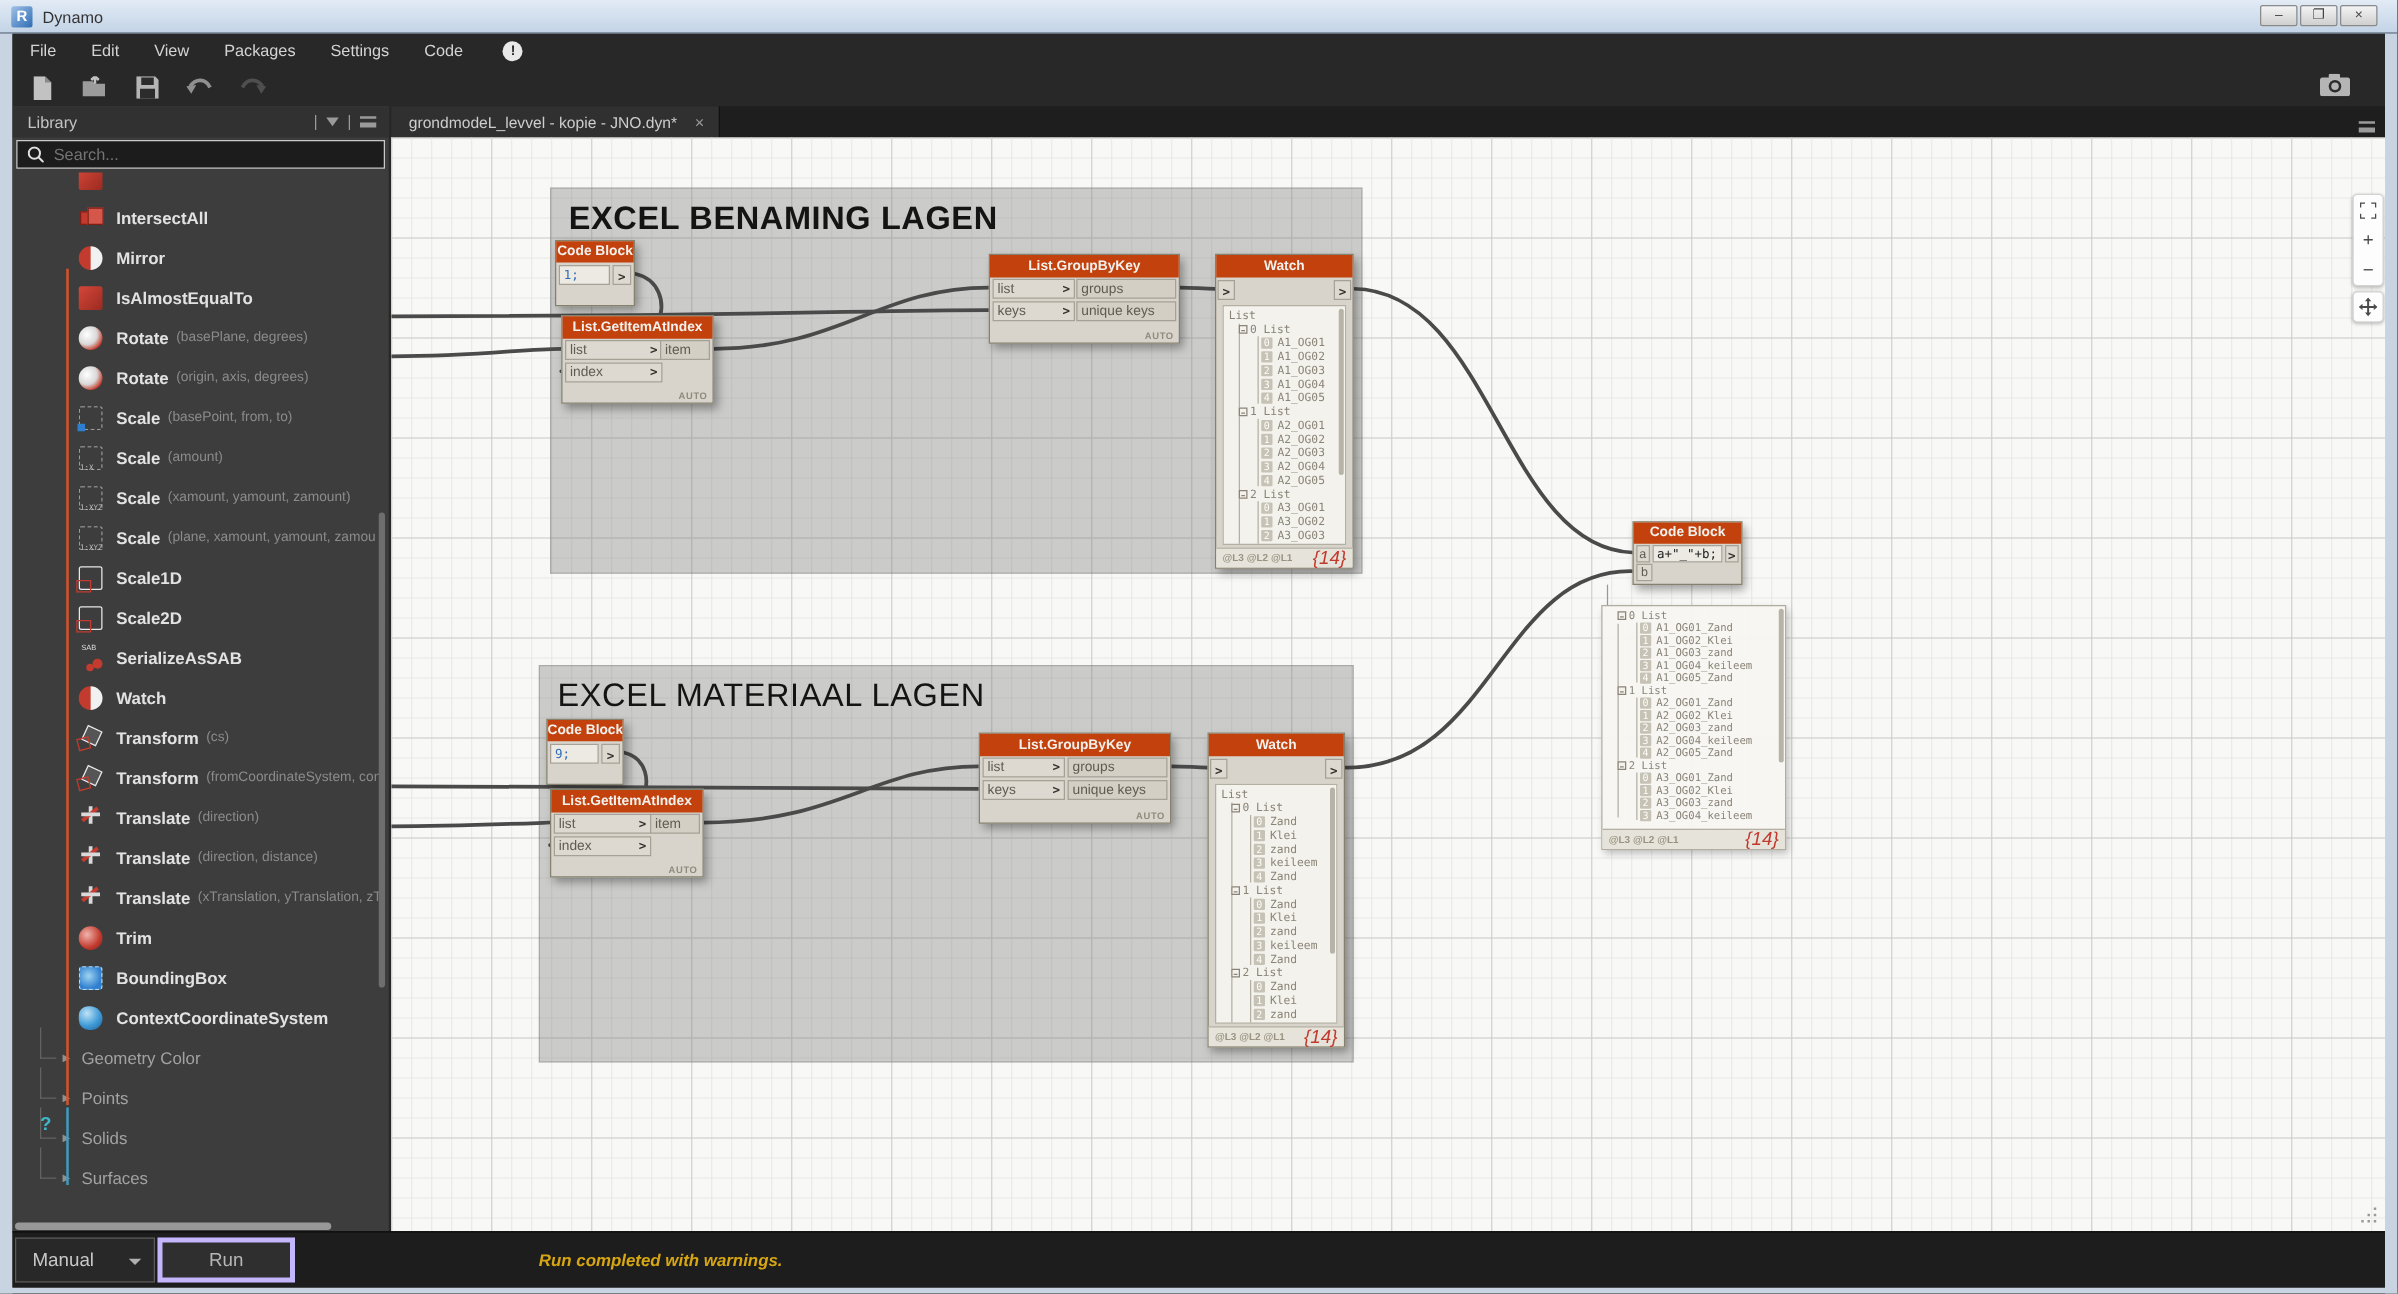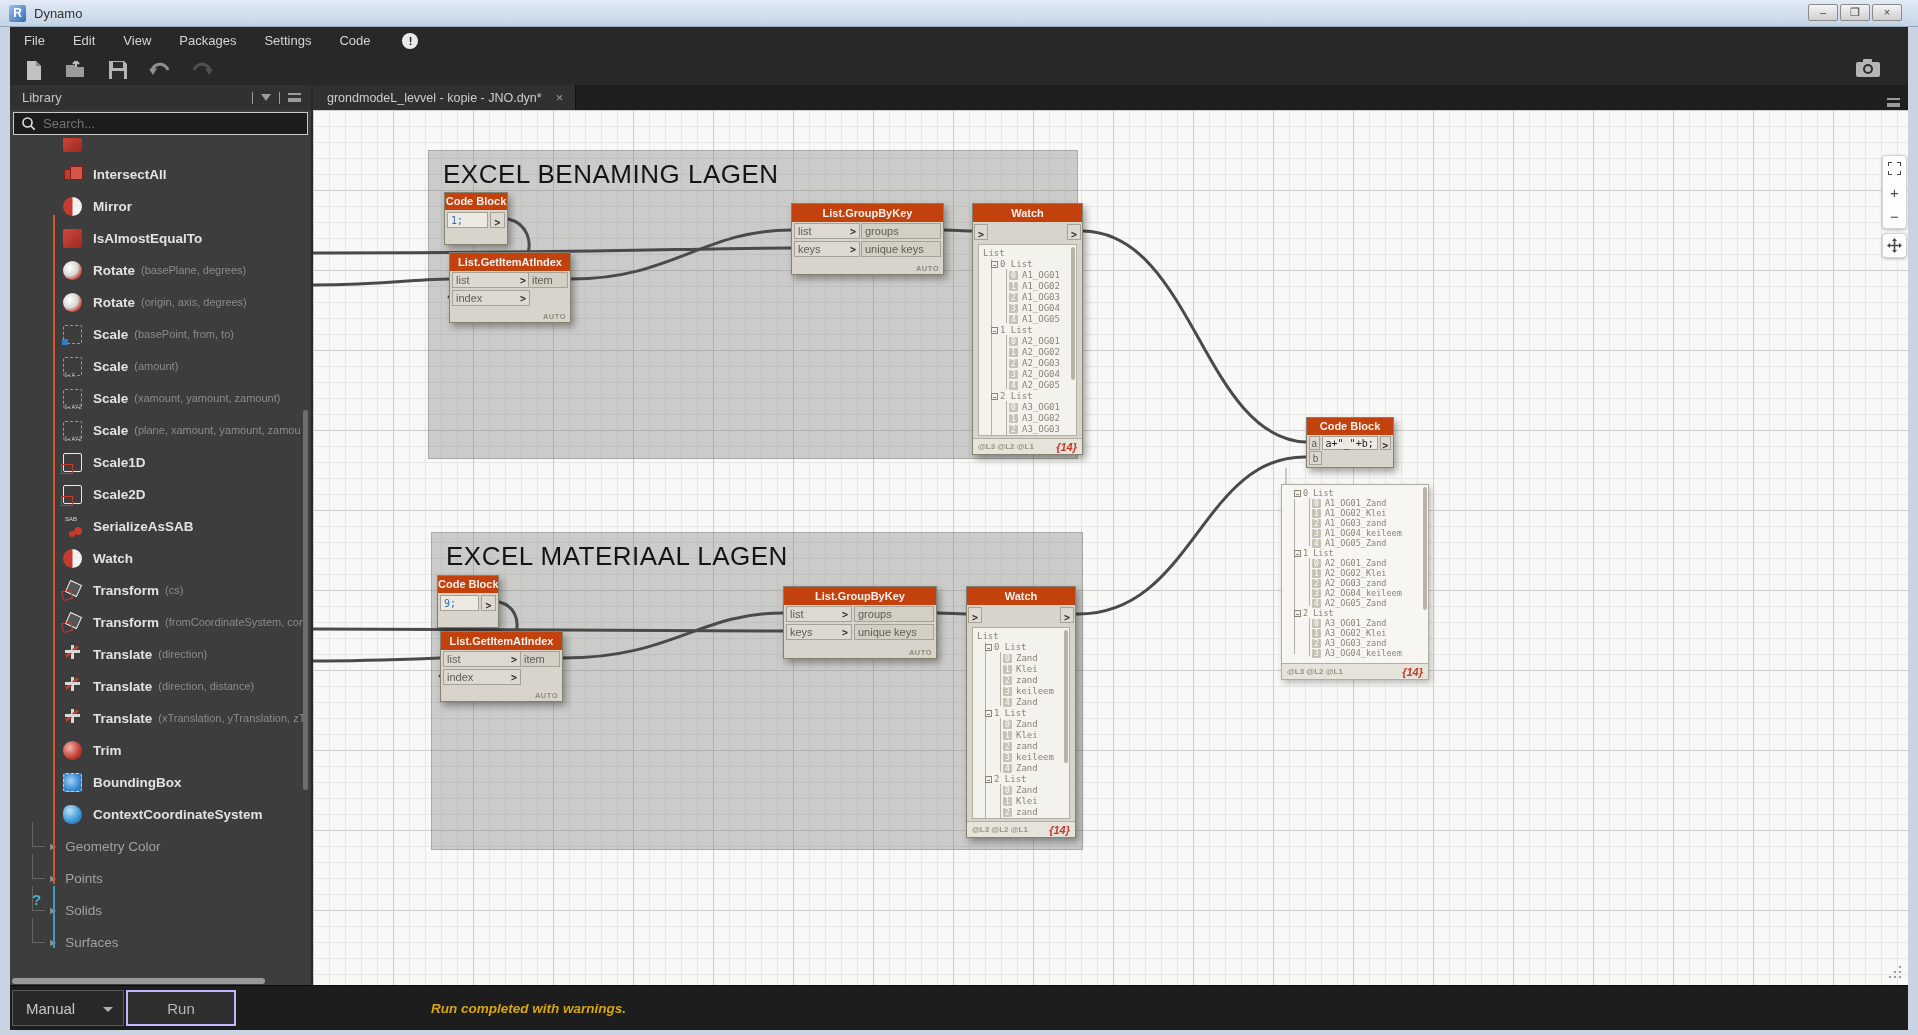--- a/index.html
+++ b/index.html
@@ -140,21 +140,21 @@
   .wportrow{height:20px;position:relative;margin-top:0;}
   .pbox{position:absolute;top:2px;width:14px;height:16px;background:#ddd9d0;border:1px solid #a5a197;
     text-align:center;line-height:15px;}
   .pbox.in{left:1px;} .pbox.out{right:1px;}
   .wcontent{position:absolute;left:5px;right:5px;top:40px;bottom:18px;background:#f4f2ec;
     border:1px solid #b3afa3;overflow:hidden;}
   .vscroll{position:absolute;right:1px;top:2px;width:4px;height:70%;background:#b7b3a8;border-radius:2px;}
   .wfoot{position:absolute;left:0;right:0;bottom:0;height:16px;background:#e6e3da;border-top:1px solid #b3afa3;
     display:flex;align-items:center;justify-content:space-between;padding:0 5px;}
   .levels{font-size:8px;font-weight:bold;color:#98927f;}
-  .count{font-size:11px;font-style:italic;font-weight:bold;color:#c2392e;}
+  .count{font-size:15px;font-style:italic;font-weight:normal;color:#c2392e;}
 
   
   .tree{position:relative;padding:3px 0 0 4px;font-family:"DejaVu Sans Mono",monospace;font-size:9px;color:#8a8478;}
   .tree::before{content:"";position:absolute;left:12px;top:14px;bottom:4px;border-left:1px solid #b3afa3;}
   .trow{height:11px;line-height:11px;white-space:nowrap;}
   .tgroup{position:relative;}
   .tgroup::before{content:"";position:absolute;left:23px;top:10px;bottom:2px;border-left:1px solid #b3afa3;}
   .trow.ghead{padding-left:8px;}
   .trow.leaf{padding-left:26px;}
   .exp{display:inline-block;width:7px;height:7px;border:1px solid #8a8478;position:relative;vertical-align:middle;
@@ -177,21 +177,21 @@
   .grip{position:absolute;left:1576px;top:856px;width:14px;height:14px;}
   .grip i{position:absolute;width:2px;height:2px;background:#9a9a9a;}
 
   
   .statusbar{position:absolute;left:10px;top:985px;width:1898px;height:45px;background:#1d1d1d;border-top:1px solid #0c0c0c;
     display:flex;align-items:center;}
   .mode-dd{width:112px;height:36px;margin-left:2px;background:#282828;border:1px solid #5a5a5a;display:flex;
     align-items:center;color:#c8c8c8;font-size:15px;padding-left:13px;position:relative;}
   .mode-dd .caret{position:absolute;right:10px;top:16px;width:0;height:0;border-left:5px solid transparent;
     border-right:5px solid transparent;border-top:5px solid #b0b0b0;}
-  .run-btn{width:110px;height:36px;margin-left:2px;background:#2f2f2f;border:2px solid #c4b5fd;color:#b6b6b6;
+  .run-btn{width:110px;height:36px;margin-left:2px;background:#2f2f2f;border:4px solid #c4b5fd;color:#b6b6b6;
     font-size:15px;display:flex;align-items:center;justify-content:center;}
   .status-text{margin-left:195px;color:#d7a613;font-size:13.5px;font-style:italic;font-weight:bold;}
 </style>
 </head>
 <body>
 
 <div class="screen">
 
   <div class="titlebar">
     <div class="revit-logo">R</div>
@@ -418,21 +418,21 @@
   <div class="tabbar">
     <div class="tab">
       <span class="tab-label">grondmodeL_levvel - kopie - JNO.dyn*</span>
       <span class="tab-close">×</span>
     </div>
     <div class="tab-menu"><span class="hamb"></span></div>
   </div>
 
   <div class="canvas">
 
-    <div class="ngroup" style="left:115px;top:40px;width:650px;height:309px;">
+    <div class="ngroup" style="left:127px;top:40px;width:650px;height:309px;font-weight:bold;">
       <div class="ngroup-title">EXCEL BENAMING LAGEN</div>
     </div>
     <div class="ngroup" style="left:118px;top:422px;width:652px;height:318px;">
       <div class="ngroup-title">EXCEL MATERIAAL LAGEN</div>
     </div>
 
     <svg class="wires" viewBox="0 0 1595 875">
       <path d="M0,143 C290,143 380,138 478,138"></path>
       <path d="M0,175 C70,175 105,169 136,169"></path>
       <path d="M195,109 C232,117 225,183 136,187"></path>

